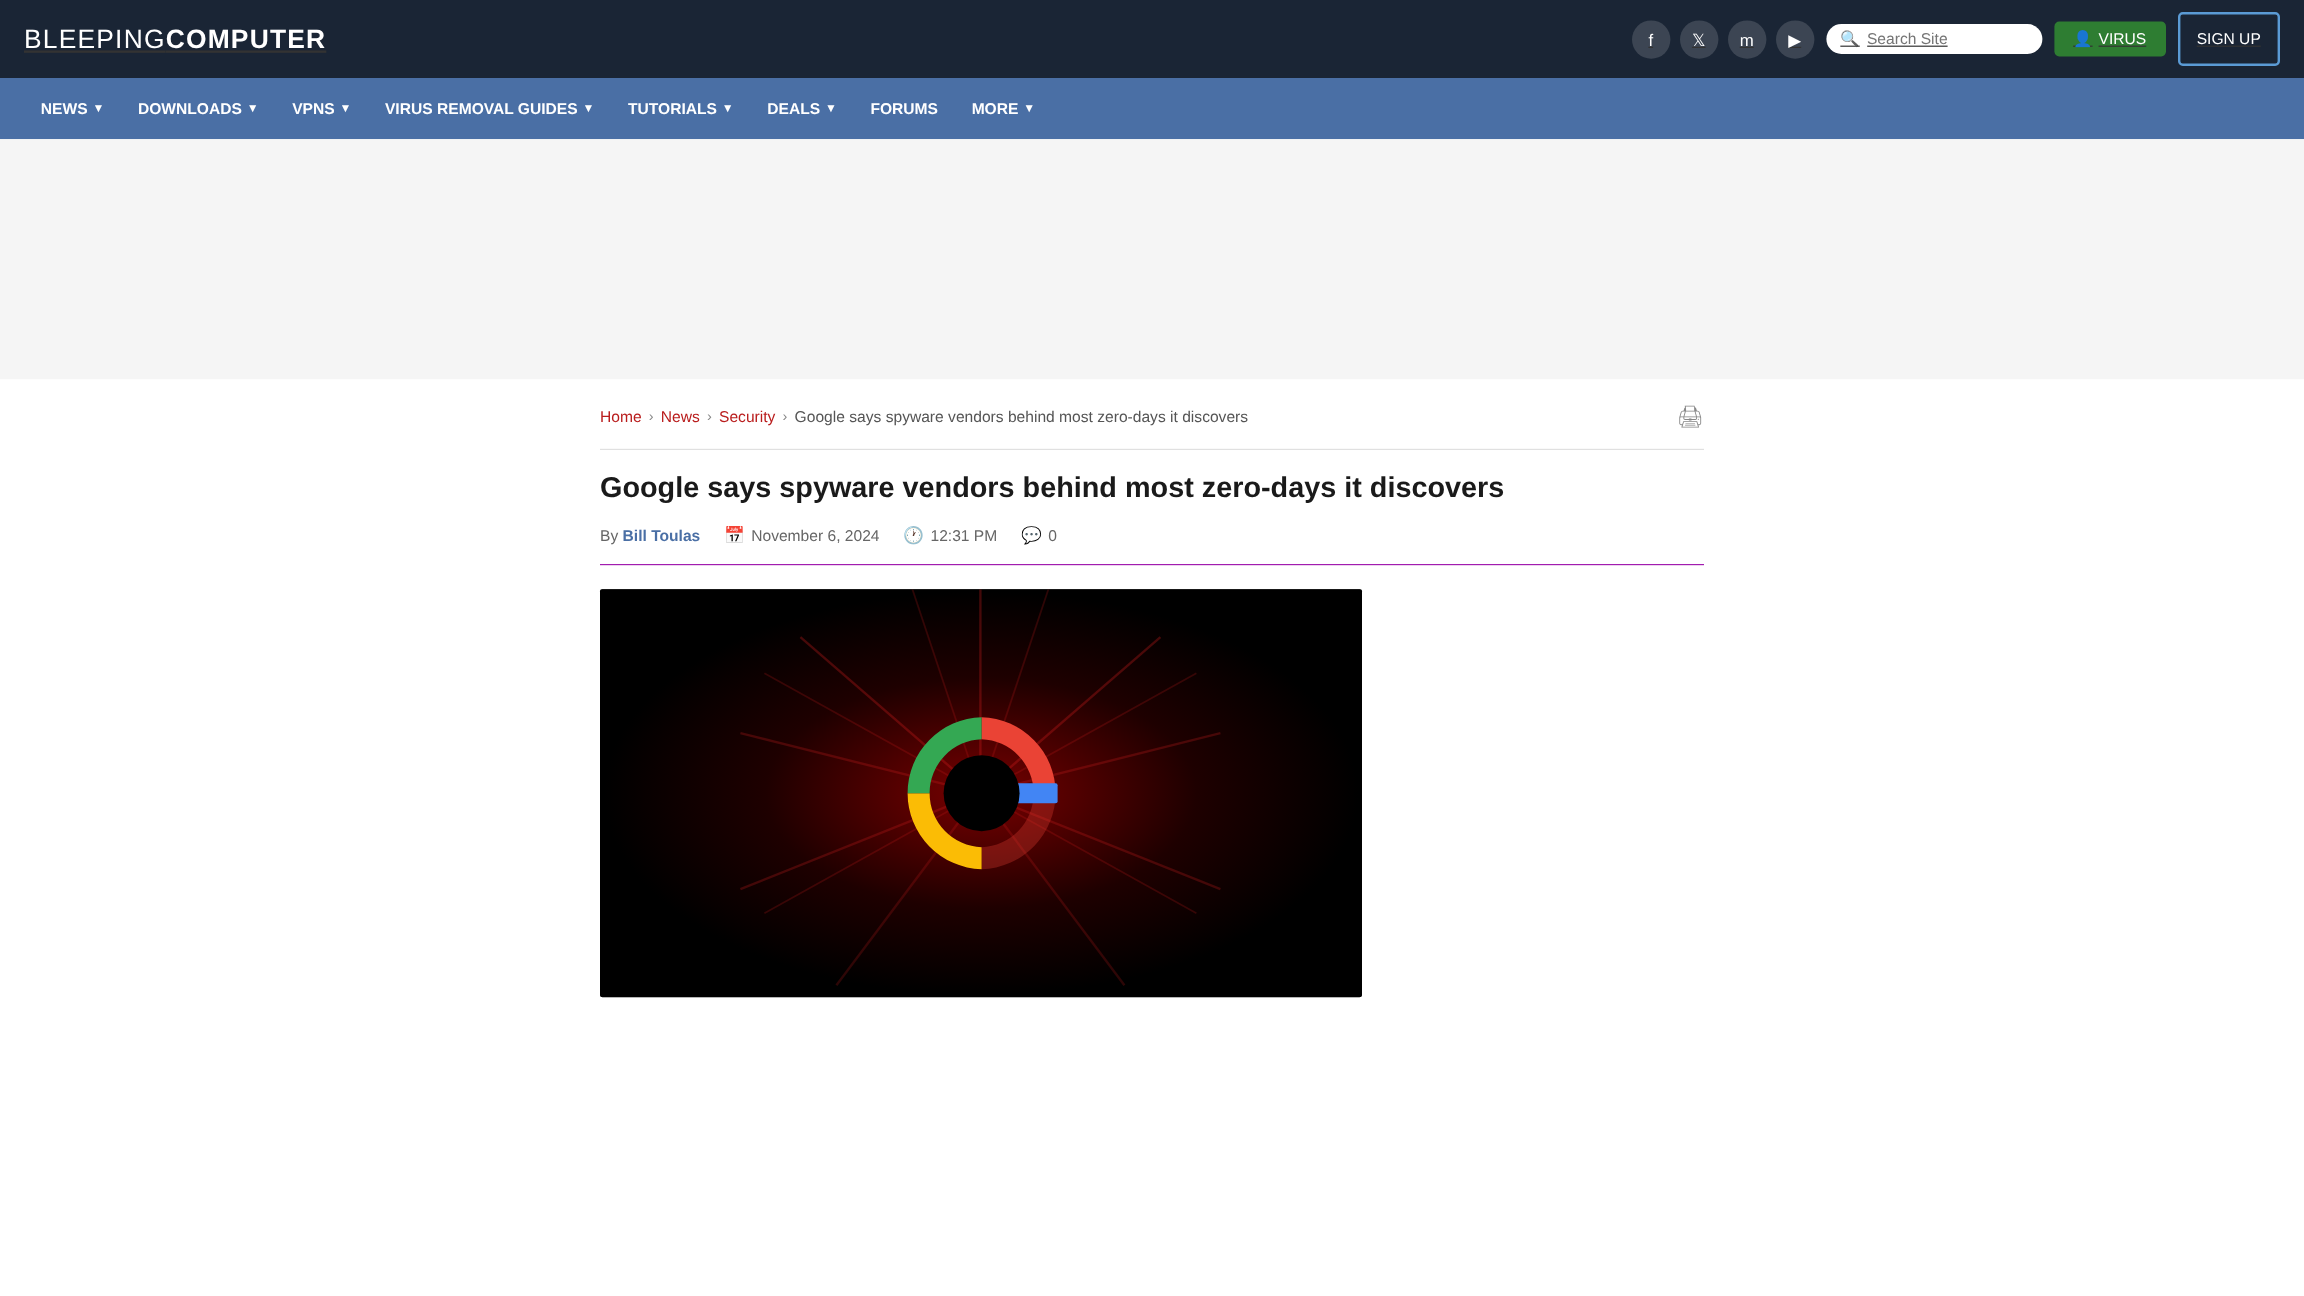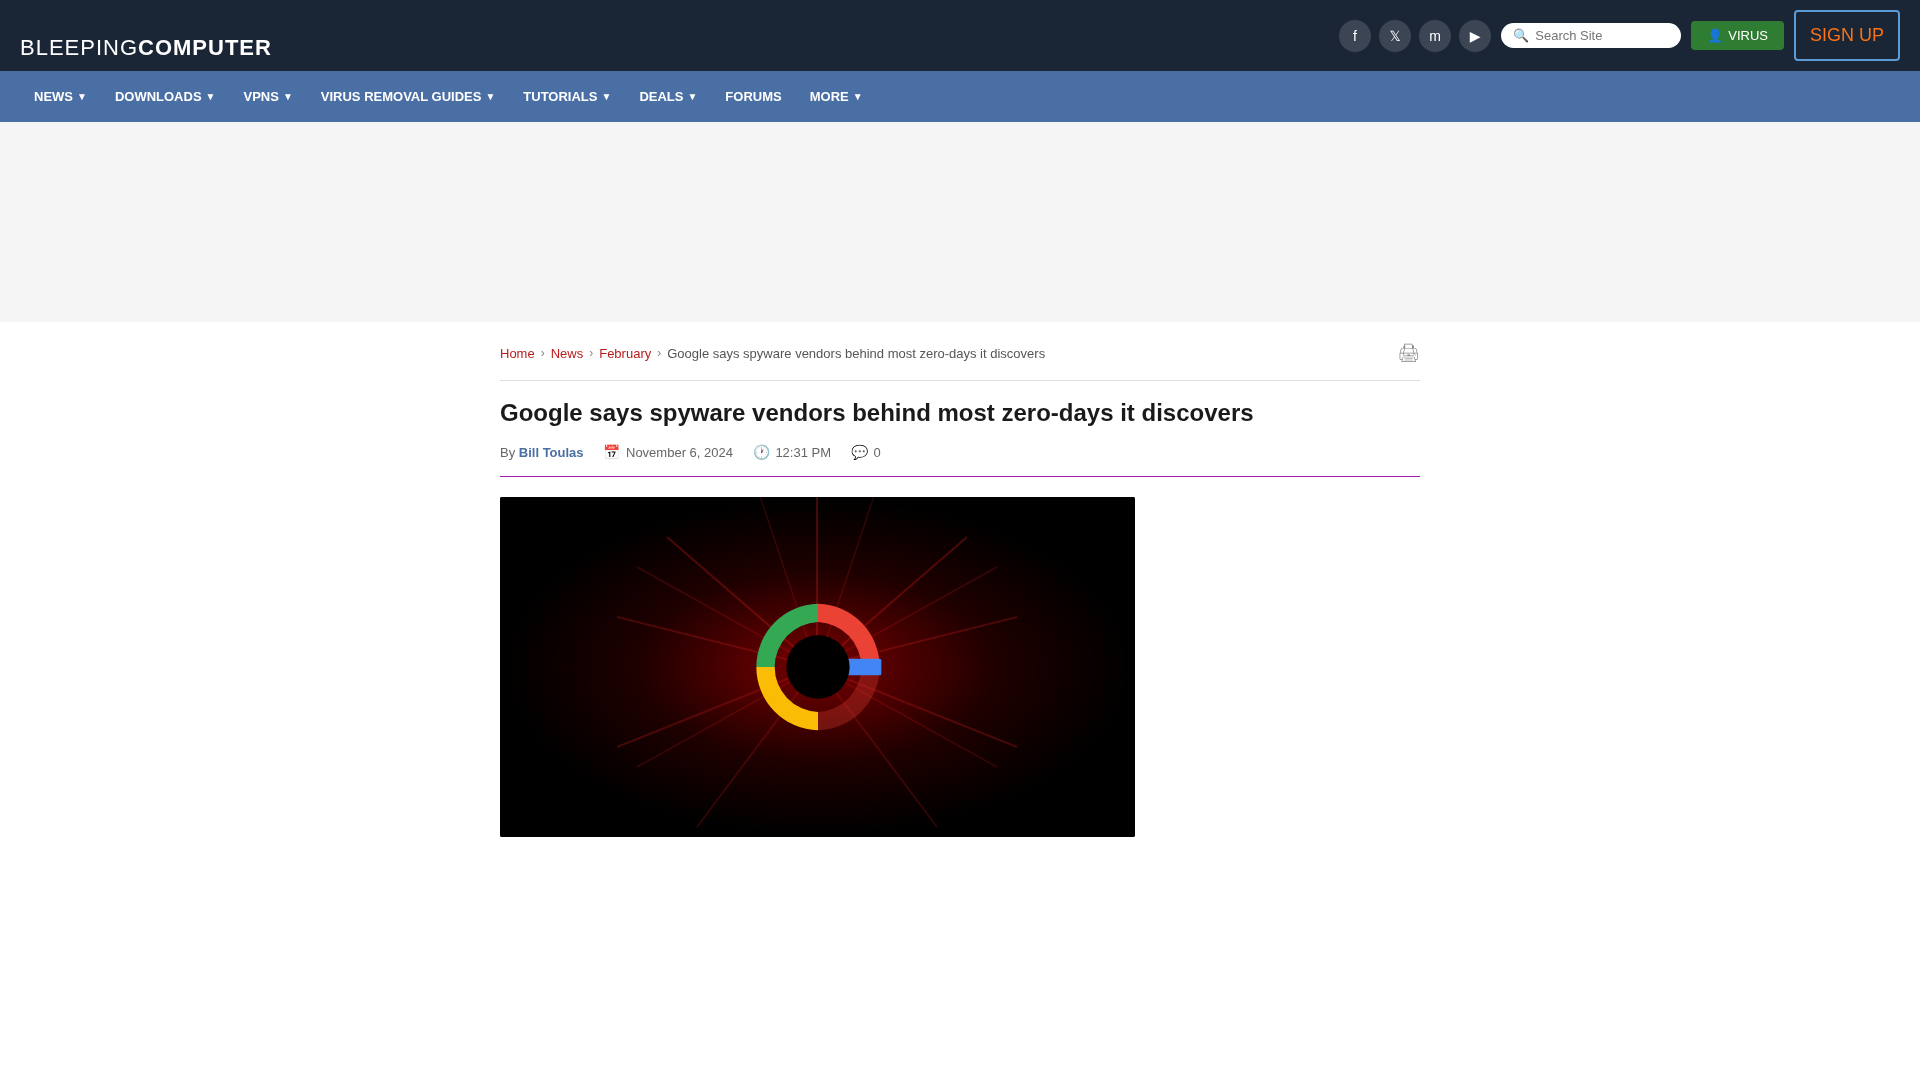--- a/index.html
+++ b/index.html
@@ -3,22 +3,23 @@
   <meta charset="utf-8">
   <style>
     * { margin: 0; padding: 0; box-sizing: border-box; }
     body { font-family: Arial, sans-serif; background: #fff; color: #333; }
 
     
     .header {
       background: #1a2535;
       padding: 10px 20px;
       display: flex;
-      align-items: flex-end;
+      align-items: center;
       justify-content: space-between;
+      text-decoration: underline;
     }
     .logo {
       color: #fff;
       font-size: 22px;
       letter-spacing: 1px;
       text-decoration: none;
     }
     .logo span { font-weight: 900; }
     .header-right {
       display: flex;
@@ -67,26 +68,26 @@
       padding: 7px 16px;
       border-radius: 4px;
       cursor: pointer;
       font-size: 13px;
       display: flex;
       align-items: center;
       gap: 5px;
     }
     .btn-signup {
       background: transparent;
-      color: #f97316;
+      color: #ffffff;
       border: 2px solid #5b9bd5;
       padding: 13px 14px;
       border-radius: 4px;
       cursor: pointer;
-      font-size: 18px;
+      font-size: 13px;
     }
 
     
     .nav {
       background: #4a6fa5;
       display: flex;
       align-items: center;
       padding: 0 20px;
     }
     .nav-item {
@@ -275,21 +276,21 @@
 </div>
 
 <div class="article-container">
 
   <div class="breadcrumb">
     <div class="breadcrumb-left">
       <a href="#">Home</a>
       <span class="breadcrumb-sep">›</span>
       <a href="#">News</a>
       <span class="breadcrumb-sep">›</span>
-      <a href="#">February</a>
+      <a href="#">Security</a>
       <span class="breadcrumb-sep">›</span>
       <span class="breadcrumb-current">Google says spyware vendors behind most zero-days it discovers</span>
     </div>
     <span class="print-icon" title="Print">🖨</span>
   </div>
 
   <h1 class="article-title">Google says spyware vendors behind most zero-days it discovers</h1>
 
   <div class="article-meta">
     <span class="author">

